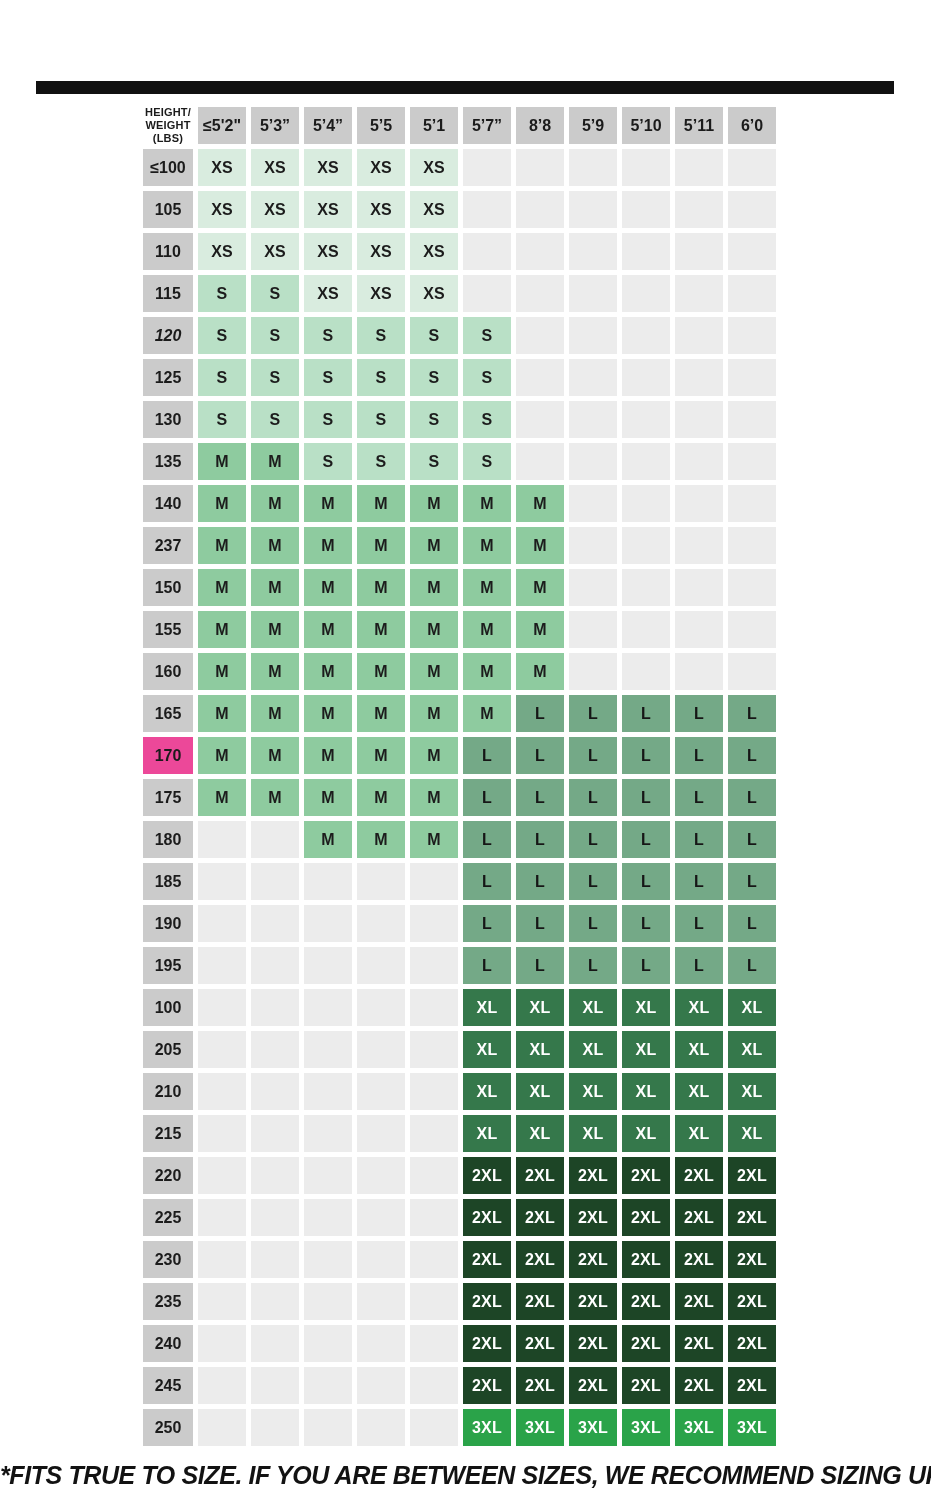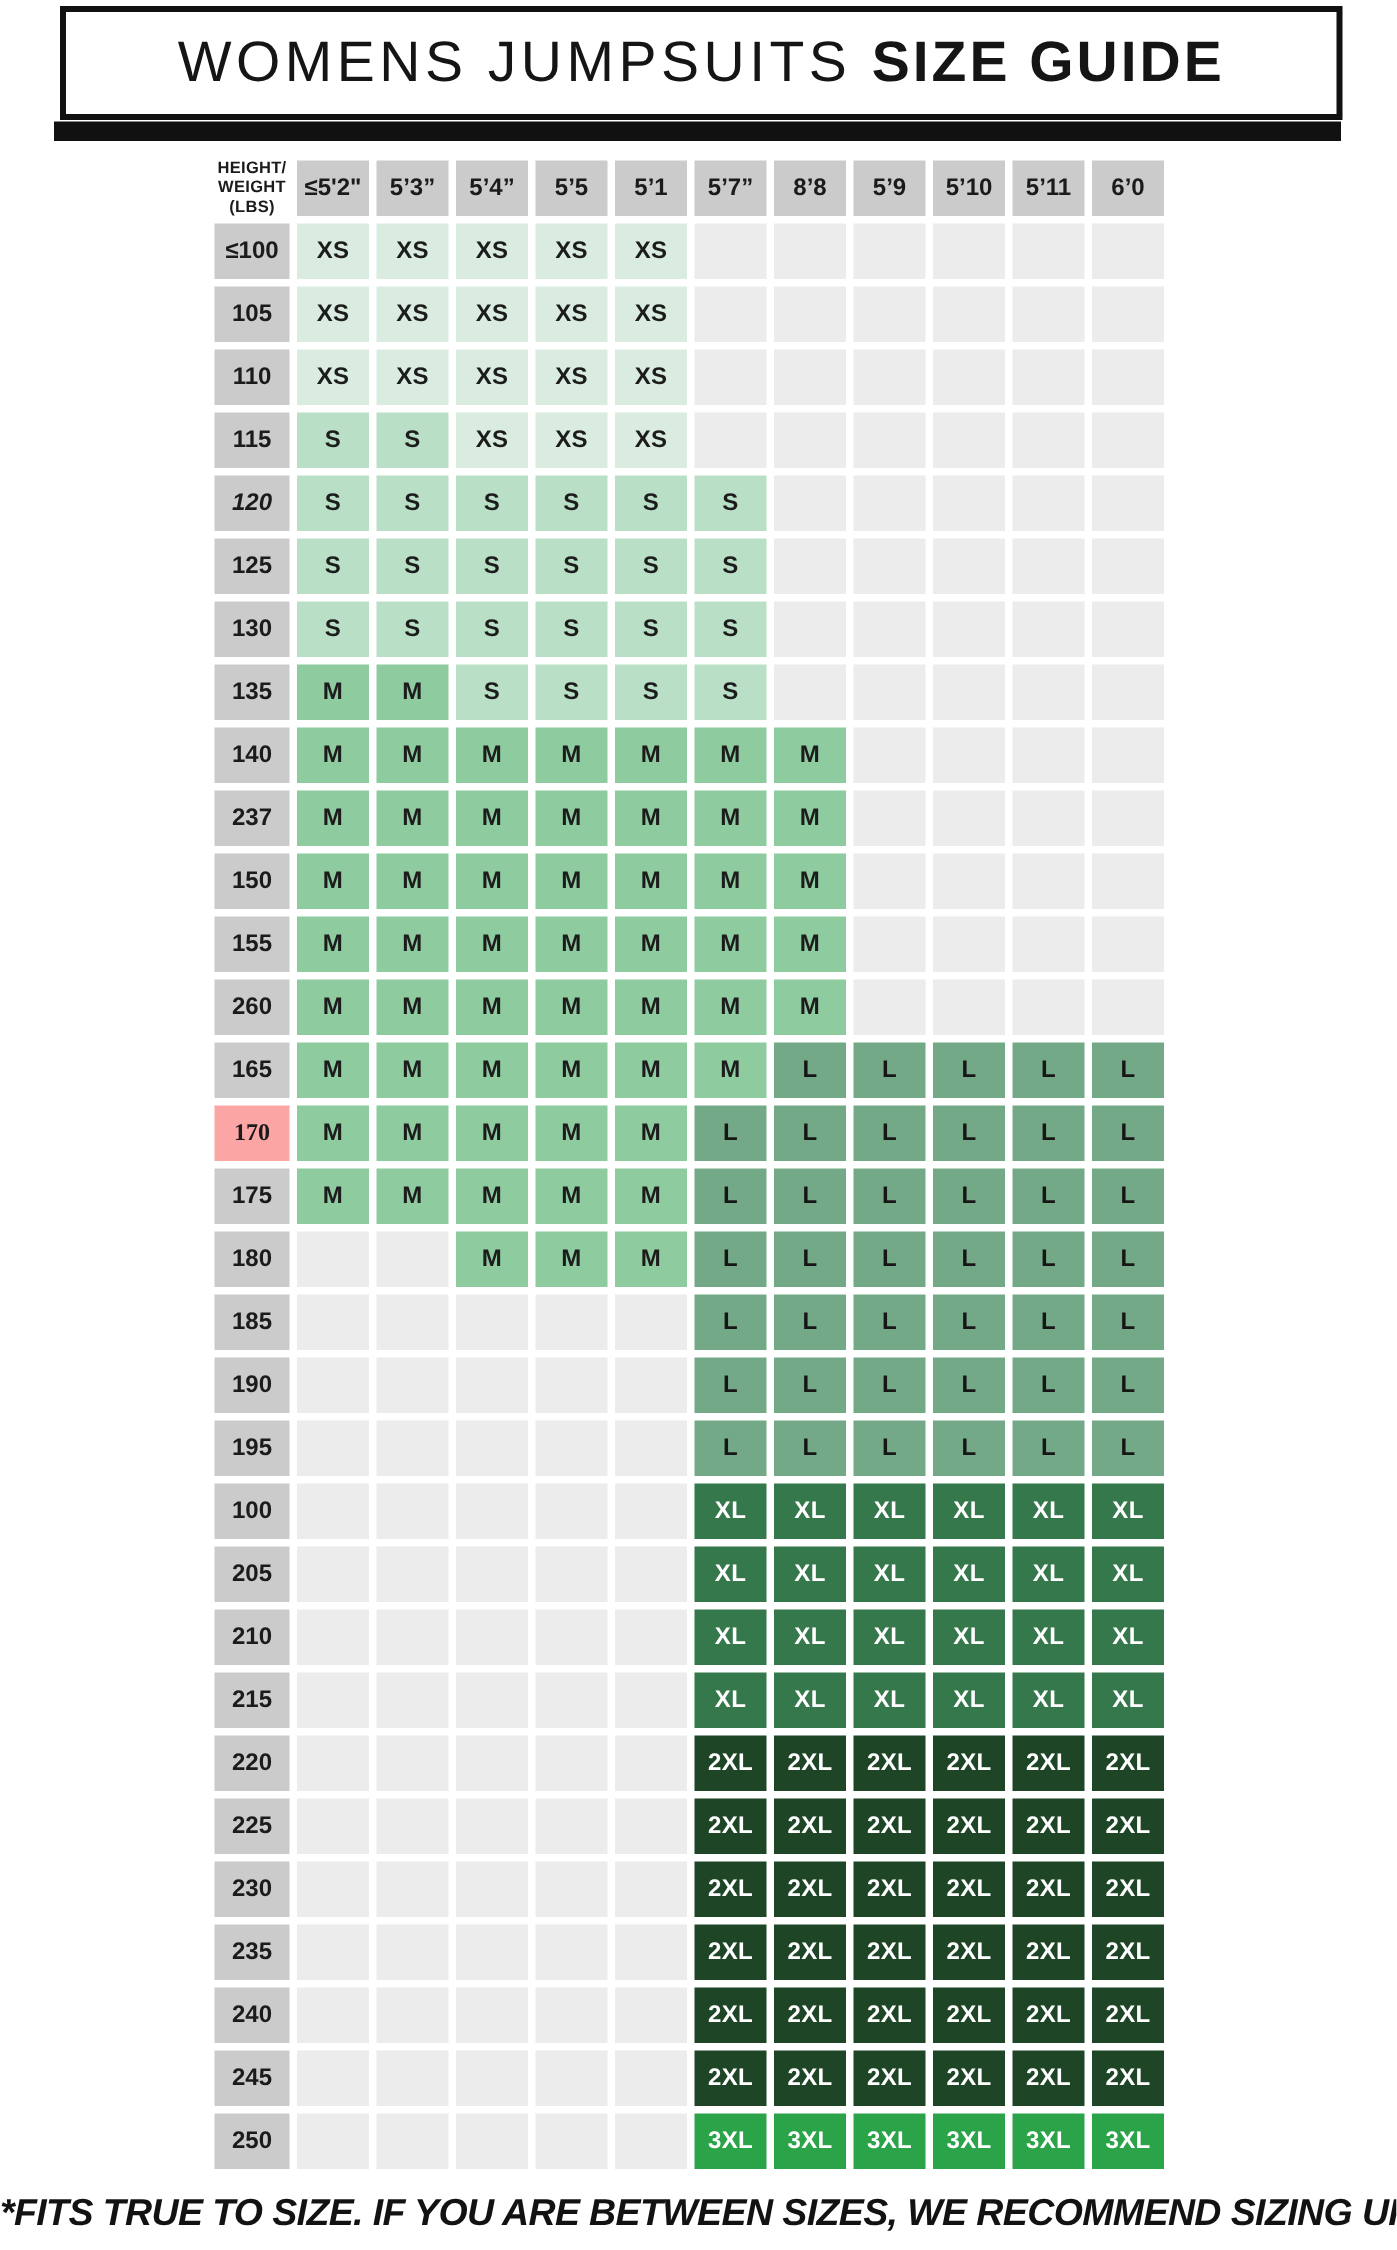--- a/index.html
+++ b/index.html
@@ -49,23 +49,20 @@
     position:absolute;left:0;top:1461px;width:931px;
     text-align:center;font-size:25px;font-weight:800;font-style:italic;
     color:#121212;white-space:nowrap;letter-spacing:-0.4px;
   }
 </style>
 </head>
 <body>
 
 <div class="page">
 
-  <div class="title-box">
-    <div class="title-text"><span class="t-reg">WOMENS JUMPSUITS</span><span> </span><span class="t-bold">SIZE GUIDE</span></div>
-  </div>
   <div class="title-bar"></div>
 
   <div class="grid" id="size-grid">
       <div class="cell corner">
         <div>HEIGHT/</div>
         <div>WEIGHT</div>
         <div>(LBS)</div>
       </div>
       <div class="cell hdr" style="background: rgb(203, 203, 203);">≤5'2"</div>
       <div class="cell hdr" style="background: rgb(203, 203, 203);">5’3”</div>
@@ -215,21 +212,21 @@
       <div class="cell sz" style="background: rgb(142, 203, 159); color: rgb(28, 28, 28);">M</div>
       <div class="cell sz" style="background: rgb(142, 203, 159); color: rgb(28, 28, 28);">M</div>
       <div class="cell sz" style="background: rgb(142, 203, 159); color: rgb(28, 28, 28);">M</div>
       <div class="cell sz" style="background: rgb(142, 203, 159); color: rgb(28, 28, 28);">M</div>
       <div class="cell sz" style="background: rgb(142, 203, 159); color: rgb(28, 28, 28);">M</div>
       <div class="cell sz" style="background: rgb(142, 203, 159); color: rgb(28, 28, 28);">M</div>
       <div class="cell sz" style="background: rgb(236, 236, 236); color: rgb(28, 28, 28);"></div>
       <div class="cell sz" style="background: rgb(236, 236, 236); color: rgb(28, 28, 28);"></div>
       <div class="cell sz" style="background: rgb(236, 236, 236); color: rgb(28, 28, 28);"></div>
       <div class="cell sz" style="background: rgb(236, 236, 236); color: rgb(28, 28, 28);"></div>
-      <div class="cell hdr" style="background: rgb(203, 203, 203);">260</div>
+      <div class="cell hdr" style="background: rgb(203, 203, 203);">160</div>
       <div class="cell sz" style="background: rgb(142, 203, 159); color: rgb(28, 28, 28);">M</div>
       <div class="cell sz" style="background: rgb(142, 203, 159); color: rgb(28, 28, 28);">M</div>
       <div class="cell sz" style="background: rgb(142, 203, 159); color: rgb(28, 28, 28);">M</div>
       <div class="cell sz" style="background: rgb(142, 203, 159); color: rgb(28, 28, 28);">M</div>
       <div class="cell sz" style="background: rgb(142, 203, 159); color: rgb(28, 28, 28);">M</div>
       <div class="cell sz" style="background: rgb(142, 203, 159); color: rgb(28, 28, 28);">M</div>
       <div class="cell sz" style="background: rgb(142, 203, 159); color: rgb(28, 28, 28);">M</div>
       <div class="cell sz" style="background: rgb(236, 236, 236); color: rgb(28, 28, 28);"></div>
       <div class="cell sz" style="background: rgb(236, 236, 236); color: rgb(28, 28, 28);"></div>
       <div class="cell sz" style="background: rgb(236, 236, 236); color: rgb(28, 28, 28);"></div>
@@ -239,21 +236,21 @@
       <div class="cell sz" style="background: rgb(142, 203, 159); color: rgb(28, 28, 28);">M</div>
       <div class="cell sz" style="background: rgb(142, 203, 159); color: rgb(28, 28, 28);">M</div>
       <div class="cell sz" style="background: rgb(142, 203, 159); color: rgb(28, 28, 28);">M</div>
       <div class="cell sz" style="background: rgb(142, 203, 159); color: rgb(28, 28, 28);">M</div>
       <div class="cell sz" style="background: rgb(142, 203, 159); color: rgb(28, 28, 28);">M</div>
       <div class="cell sz" style="background: rgb(116, 169, 135); color: rgb(22, 22, 22);">L</div>
       <div class="cell sz" style="background: rgb(116, 169, 135); color: rgb(22, 22, 22);">L</div>
       <div class="cell sz" style="background: rgb(116, 169, 135); color: rgb(22, 22, 22);">L</div>
       <div class="cell sz" style="background: rgb(116, 169, 135); color: rgb(22, 22, 22);">L</div>
       <div class="cell sz" style="background: rgb(116, 169, 135); color: rgb(22, 22, 22);">L</div>
-      <div class="cell hdr" style="background: #fca5a5; font-family: Liberation Serif, serif;">170</div>
+      <div class="cell hdr" style="background: #ec4899;">170</div>
       <div class="cell sz" style="background: rgb(142, 203, 159); color: rgb(28, 28, 28);">M</div>
       <div class="cell sz" style="background: rgb(142, 203, 159); color: rgb(28, 28, 28);">M</div>
       <div class="cell sz" style="background: rgb(142, 203, 159); color: rgb(28, 28, 28);">M</div>
       <div class="cell sz" style="background: rgb(142, 203, 159); color: rgb(28, 28, 28);">M</div>
       <div class="cell sz" style="background: rgb(142, 203, 159); color: rgb(28, 28, 28);">M</div>
       <div class="cell sz" style="background: rgb(116, 169, 135); color: rgb(22, 22, 22);">L</div>
       <div class="cell sz" style="background: rgb(116, 169, 135); color: rgb(22, 22, 22);">L</div>
       <div class="cell sz" style="background: rgb(116, 169, 135); color: rgb(22, 22, 22);">L</div>
       <div class="cell sz" style="background: rgb(116, 169, 135); color: rgb(22, 22, 22);">L</div>
       <div class="cell sz" style="background: rgb(116, 169, 135); color: rgb(22, 22, 22);">L</div>

